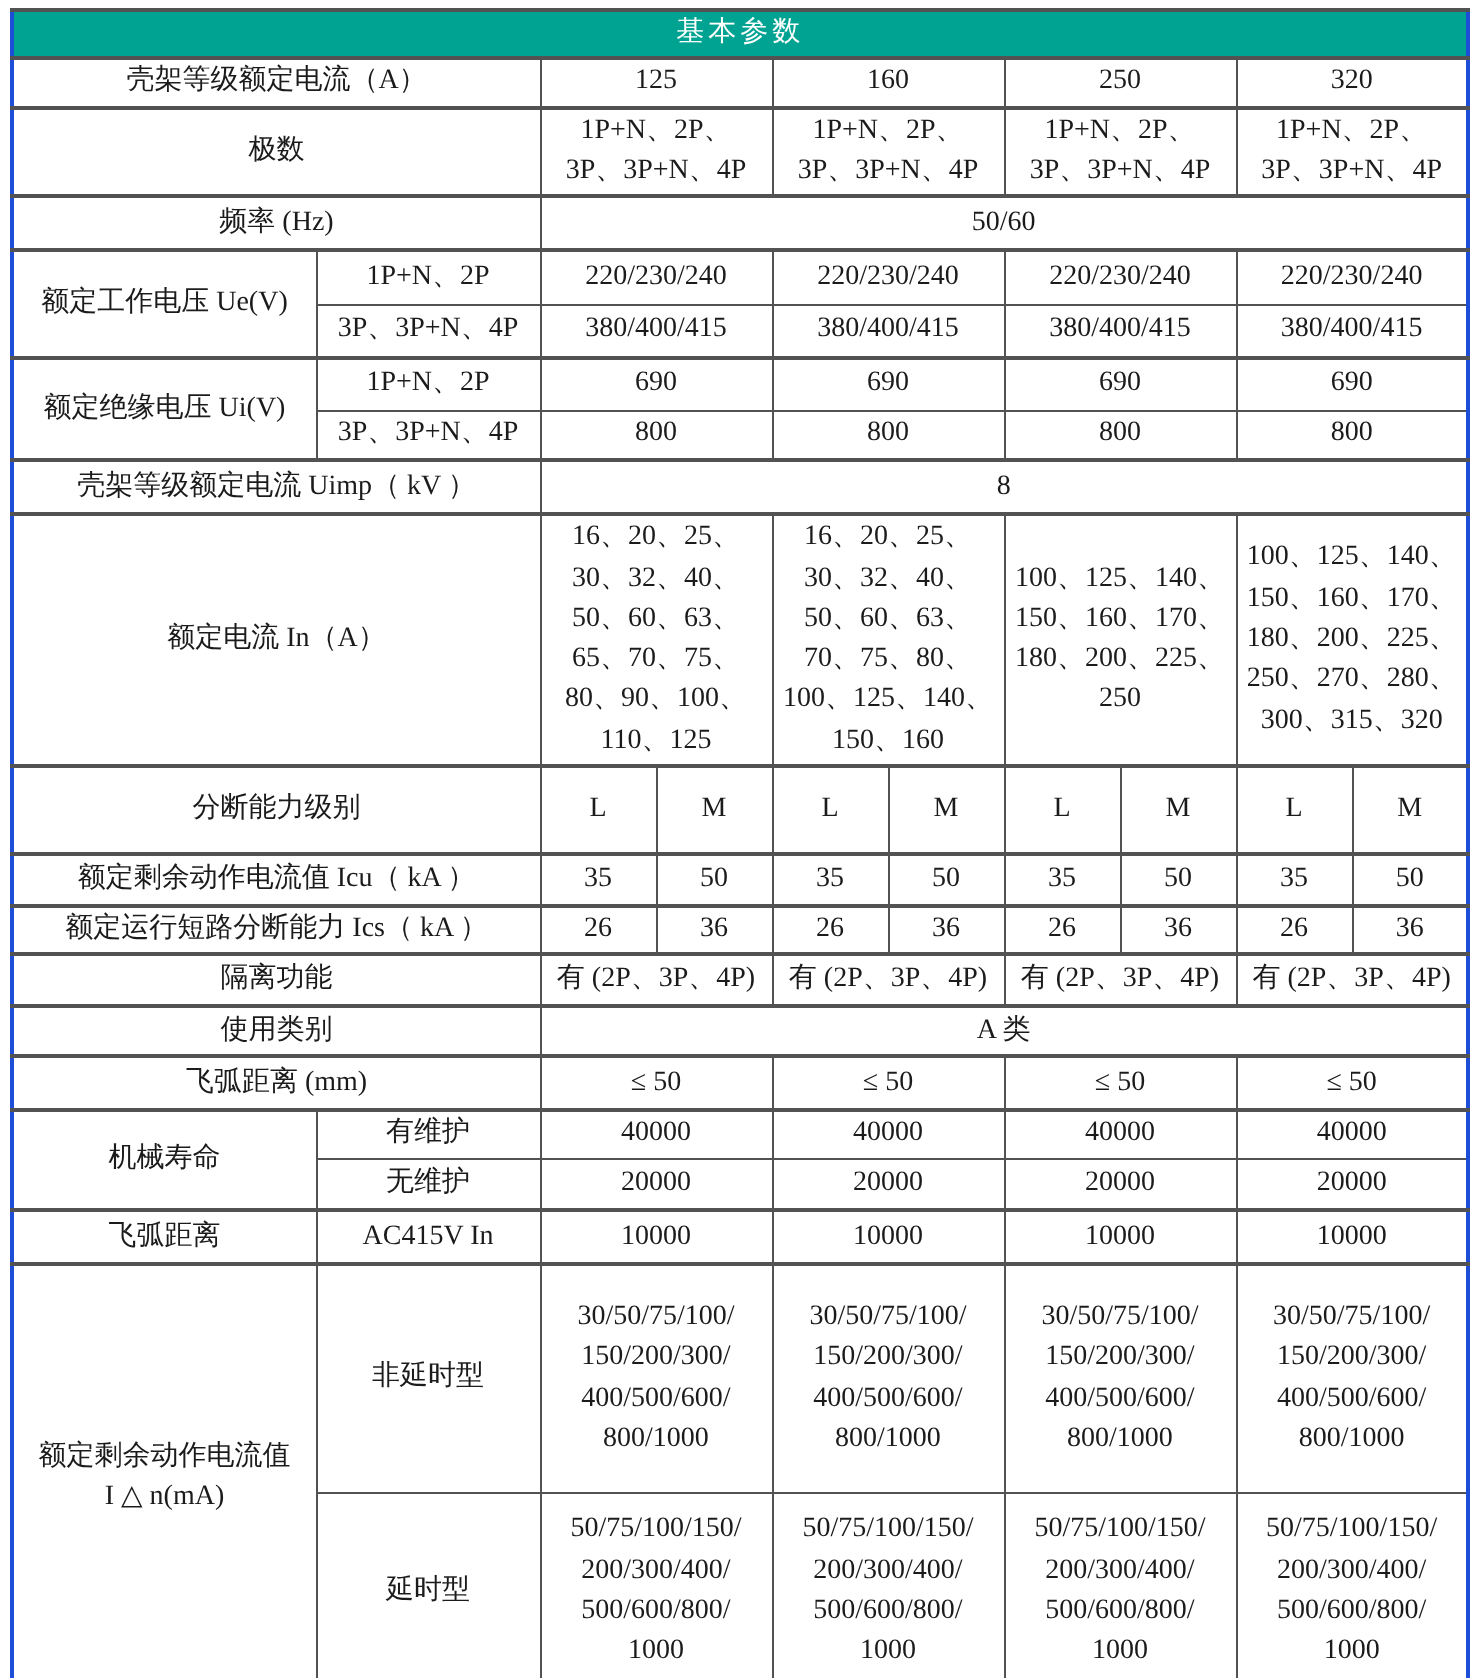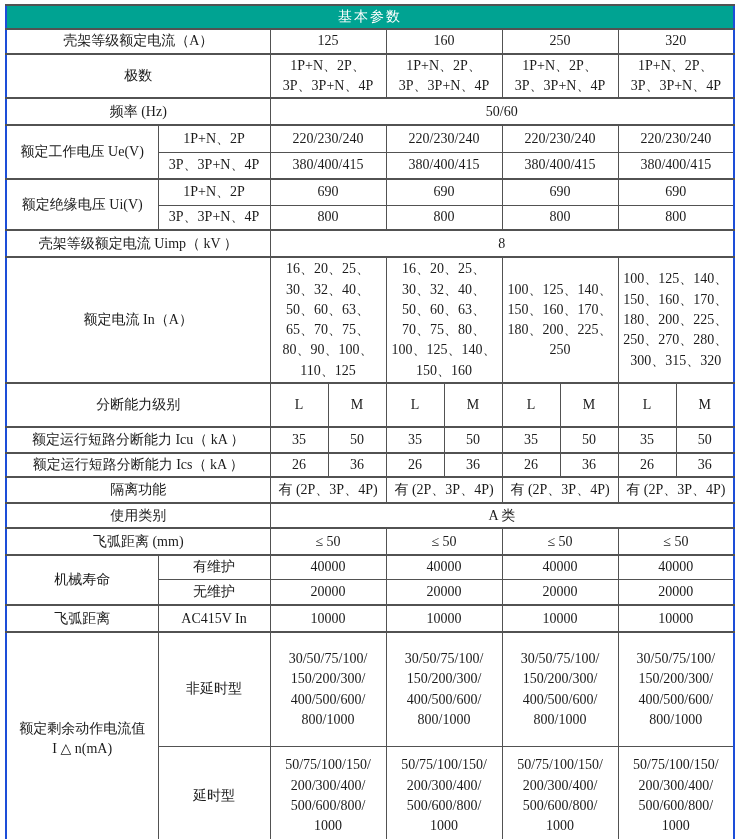--- a/index.html
+++ b/index.html
@@ -164,21 +164,21 @@
       <td>M</td>
       <td>L</td>
       <td>M</td>
       <td>L</td>
       <td>M</td>
       <td>L</td>
       <td>M</td>
     </tr>
 
     <tr style="height:26px">
-      <td colspan="2">额定运行短路分断能力 Icu（ kA ）</td>
+      <td colspan="2">额定剩余动作电流值 Icu（ kA ）</td>
       <td>35</td>
       <td>50</td>
       <td>35</td>
       <td>50</td>
       <td>35</td>
       <td>50</td>
       <td>35</td>
       <td>50</td>
     </tr>
 

